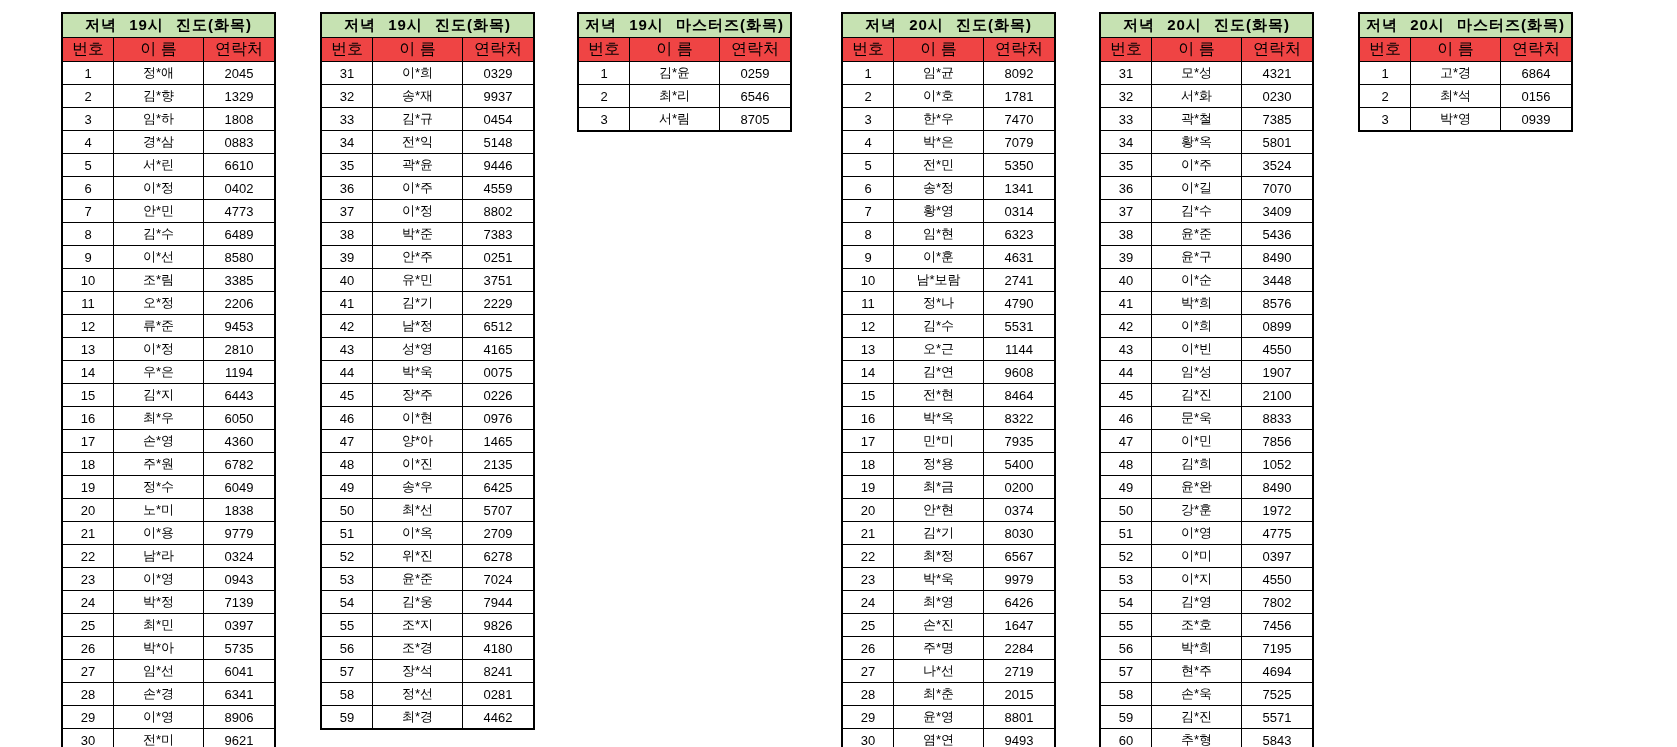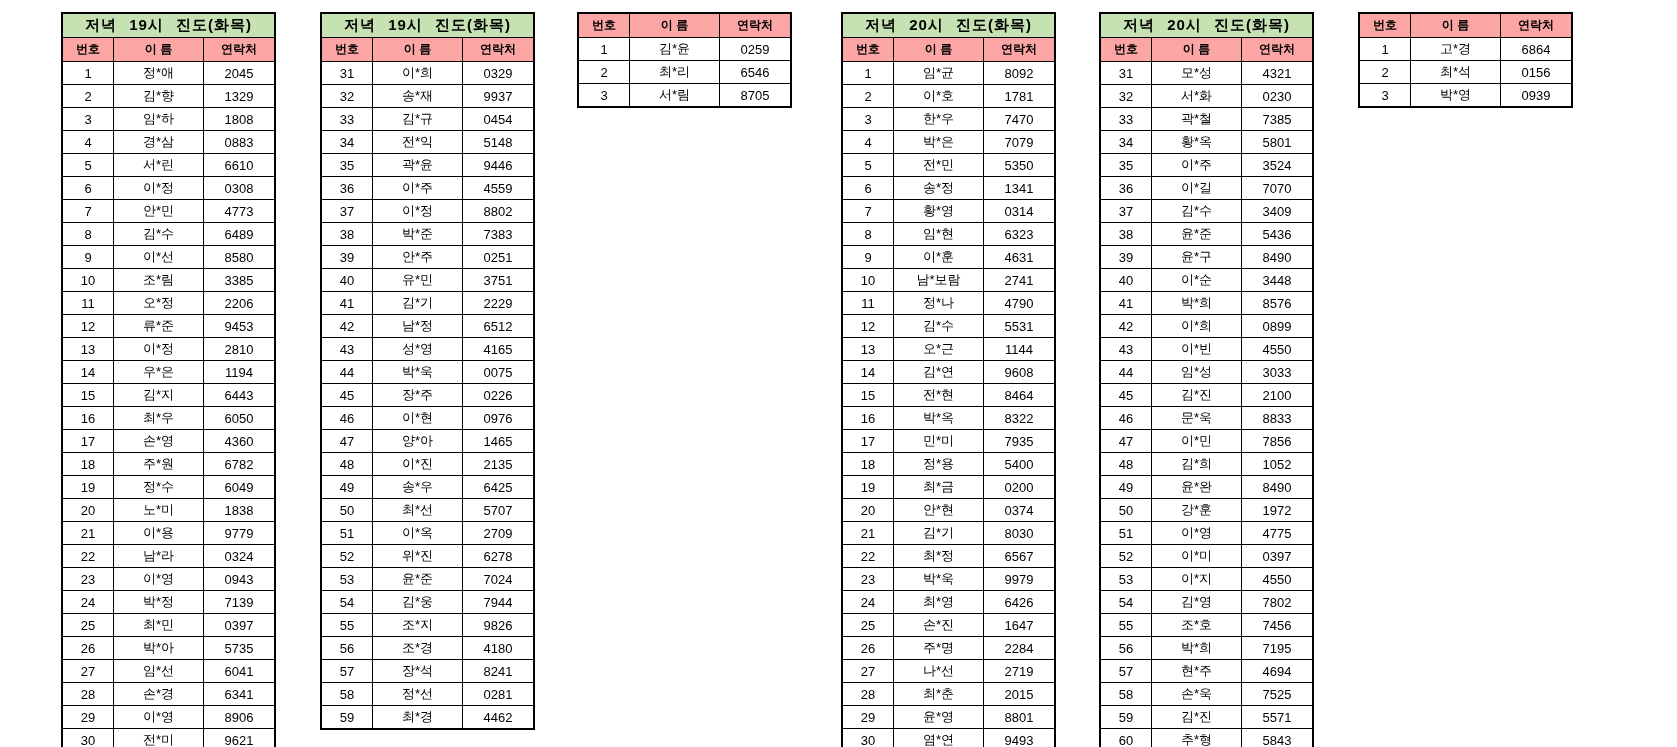--- a/index.html
+++ b/index.html
@@ -35,23 +35,23 @@
   th.title-cell {
     background: #c6e2b2;
     font-weight: bold;
     font-size: 15px;
     height: 23px;
     letter-spacing: 1px;
     word-spacing: 7px;
     border-bottom: 1px solid #000;
   }
   tr.col-header-row th {
-    background: #fca5a5;
-    font-weight: bold;
-    font-size: 12px;
+    background: #ef4444;
+    font-weight: normal;
+    font-size: 16px;
     height: 23px;
   }
   tbody td {
     background: #ffffff;
     font-size: 13px;
     height: 22px;
   }
   .c-no    { width: 50px; }
   .c-name  { width: 89px; }
   .c-phone { width: 70px; }
@@ -99,21 +99,21 @@
             <td class="c-phone">0883</td>
           </tr>
           <tr>
             <td class="c-no">5</td>
             <td class="c-name">서*린</td>
             <td class="c-phone">6610</td>
           </tr>
           <tr>
             <td class="c-no">6</td>
             <td class="c-name">이*정</td>
-            <td class="c-phone">0308</td>
+            <td class="c-phone">0402</td>
           </tr>
           <tr>
             <td class="c-no">7</td>
             <td class="c-name">안*민</td>
             <td class="c-phone">4773</td>
           </tr>
           <tr>
             <td class="c-no">8</td>
             <td class="c-name">김*수</td>
             <td class="c-phone">6489</td>
@@ -396,20 +396,23 @@
         </tbody>
   </table>
 
   <table class="roster" style="left: 556px;">
     <colgroup>
       <col class="c-no">
           <col class="c-name">
           <col class="c-phone">
     </colgroup>
     <thead>
+      <tr>
+        <th class="title-cell" colspan="3">저녁 19시 마스터즈(화목)</th>
+      </tr>
       <tr class="col-header-row">
         <th class="c-no">번호</th>
         <th class="c-name">이 름</th>
         <th class="c-phone">연락처</th>
       </tr>
     </thead>
     <tbody>
           <tr>
             <td class="c-no">1</td>
             <td class="c-name">김*윤</td>
@@ -676,21 +679,21 @@
             <td class="c-phone">0899</td>
           </tr>
           <tr>
             <td class="c-no">43</td>
             <td class="c-name">이*빈</td>
             <td class="c-phone">4550</td>
           </tr>
           <tr>
             <td class="c-no">44</td>
             <td class="c-name">임*성</td>
-            <td class="c-phone">3033</td>
+            <td class="c-phone">1907</td>
           </tr>
           <tr>
             <td class="c-no">45</td>
             <td class="c-name">김*진</td>
             <td class="c-phone">2100</td>
           </tr>
           <tr>
             <td class="c-no">46</td>
             <td class="c-name">문*욱</td>
             <td class="c-phone">8833</td>
@@ -768,20 +771,23 @@
         </tbody>
   </table>
 
   <table class="roster" style="left: 1337px;">
     <colgroup>
       <col class="c-no">
           <col class="c-name">
           <col class="c-phone">
     </colgroup>
     <thead>
+      <tr>
+        <th class="title-cell" colspan="3">저녁 20시 마스터즈(화목)</th>
+      </tr>
       <tr class="col-header-row">
         <th class="c-no">번호</th>
         <th class="c-name">이 름</th>
         <th class="c-phone">연락처</th>
       </tr>
     </thead>
     <tbody>
           <tr>
             <td class="c-no">1</td>
             <td class="c-name">고*경</td>

